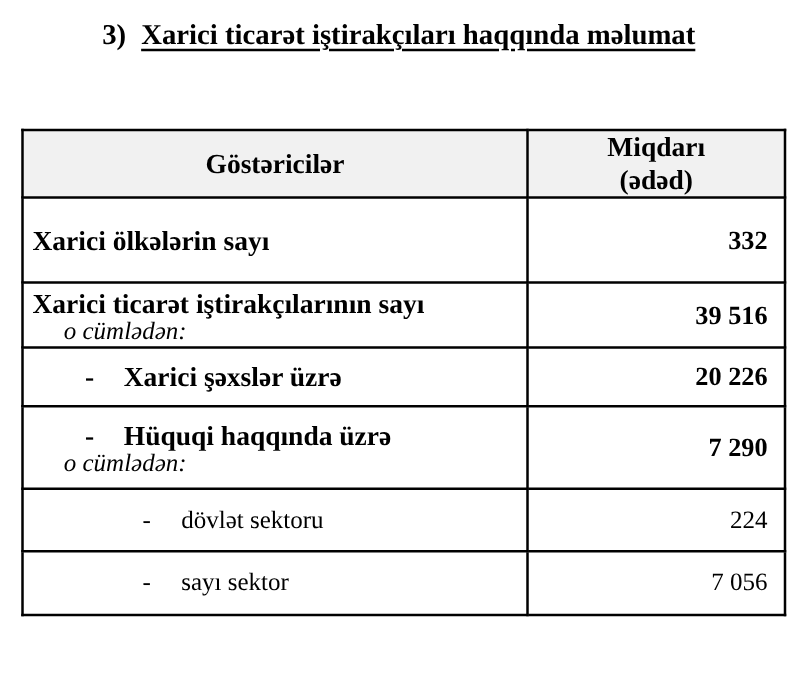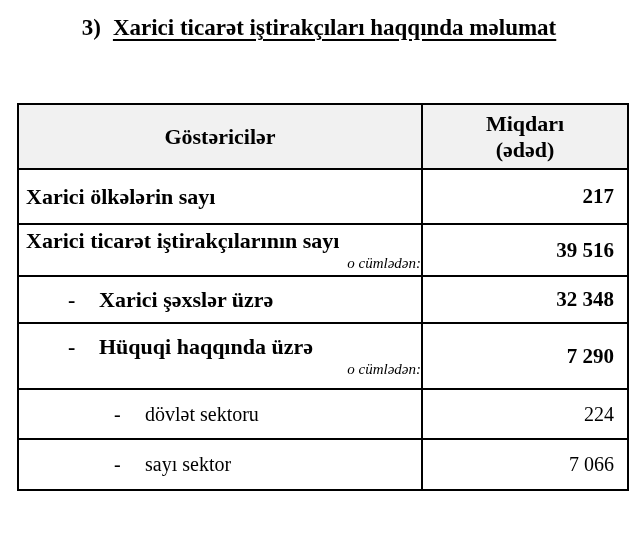--- a/index.html
+++ b/index.html
@@ -47,42 +47,41 @@
     vertical-align: middle;
     overflow: hidden;
   }
   th.hdr {
     background: #f1f1f1;
     font-weight: bold;
     font-size: 22px;
     text-align: center;
     line-height: 26px;
   }
-  tr.hdr-row   { height: 65px; border-radius: 19px; }
-  tr.r1        { height: 55px; }
+  tr.hdr-row   { height: 54px; border-radius: 19px; }
+  tr.r1        { height: 68px; }
   tr.r2        { height: 52px; }
   tr.r3        { height: 47px; }
   tr.r4        { height: 66px; }
   tr.r5        { height: 50px; }
   tr.r6        { height: 51px; }
 
   td.label-cell { font-weight: bold; font-size: 22px; }
   .lbl { display: flex; align-items: baseline; line-height: 25px; white-space: nowrap; }
   .L0 { padding-left: 7px; }
   .L1 { padding-left: 49px; }
   .L2 { padding-left: 95px; }
   .dash { display: inline-block; width: 31px; flex: 0 0 31px; }
   .sub {
     font-style: italic;
     font-weight: normal;
-    font-size: 15px;
+    font-size: 20px;
     line-height: 20px;
-    padding-left: 56px;
+    padding-left: 32px;
     white-space: nowrap;
-    text-align: right;
   }
   td.plain { font-weight: normal; }
   td.plain .lbl { font-size: 20px; font-weight: normal; }
 
   td.val-cell {
     text-align: right;
     padding-right: 13px;
     font-weight: bold;
     font-size: 21px;
     white-space: nowrap;
@@ -109,39 +108,39 @@
       <th class="hdr">
         <div>Miqdarı</div>
         <div>(ədəd)</div>
       </th>
     </tr>
 
     <tr class="r1">
       <td class="label-cell">
         <div class="lbl L0">Xarici ölkələrin sayı</div>
       </td>
-      <td class="val-cell">217</td>
+      <td class="val-cell">332</td>
     </tr>
 
     <tr class="r2">
       <td class="label-cell">
         <div class="lbl L0">Xarici ticarət iştirakçılarının sayı</div>
         <div class="sub">o cümlədən:</div>
       </td>
       <td class="val-cell">39 516</td>
     </tr>
 
     <tr class="r3">
       <td class="label-cell">
         <div class="lbl L1">
           <span class="dash">-</span>
           <span>Xarici şəxslər üzrə</span>
         </div>
       </td>
-      <td class="val-cell">32 348</td>
+      <td class="val-cell">20 226</td>
     </tr>
 
     <tr class="r4">
       <td class="label-cell">
         <div class="lbl L1">
           <span class="dash">-</span>
           <span>Hüquqi haqqında üzrə</span>
         </div>
         <div class="sub">o cümlədən:</div>
       </td>
@@ -158,18 +157,18 @@
       <td class="val-cell regular">224</td>
     </tr>
 
     <tr class="r6">
       <td class="label-cell plain">
         <div class="lbl L2">
           <span class="dash">-</span>
           <span>sayı sektor</span>
         </div>
       </td>
-      <td class="val-cell regular">7 066</td>
+      <td class="val-cell regular">7 056</td>
     </tr>
   </tbody>
     </table>
 
 </div>
 
 </body></html>

